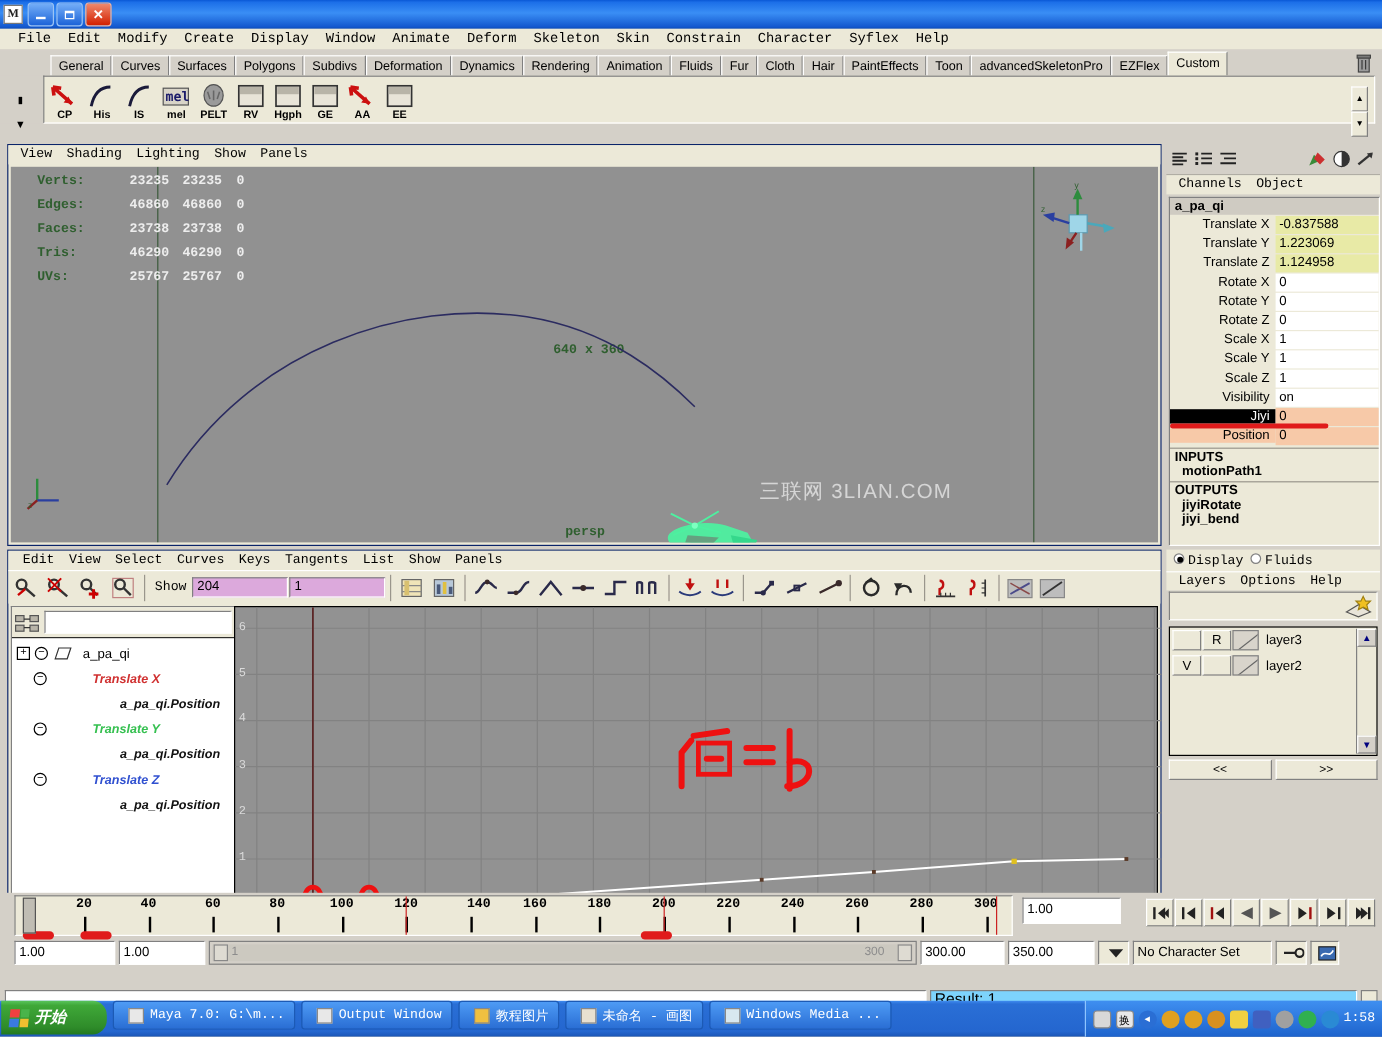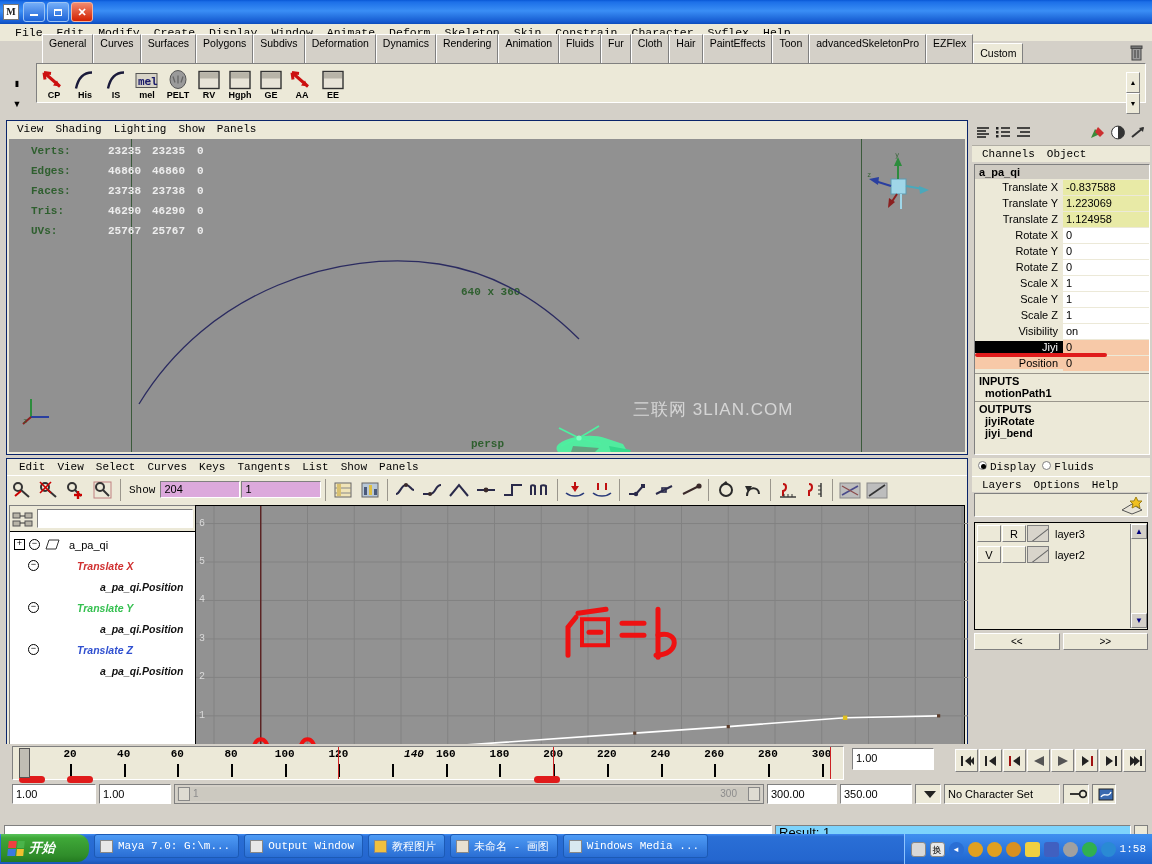--- a/index.html
+++ b/index.html
@@ -56,21 +56,21 @@
   .shelf-tabs {
     display:flex; align-items:flex-end;
     height:21px; padding-left:42px;
     background:#d4d0c8; position:relative;
   }
   .shelf-tab {
     font-size:10.5px; padding:2px 6px 2px 6px;
     background:#d4d0c8;
     border-left:1px solid #fff; border-top:1px solid #fff;
     border-right:1px solid #808080;
-    height:29px; line-height:13px; white-space:nowrap;
+    height:17px; line-height:13px; white-space:nowrap;
   }
   .shelf-tab.active {
     background:#ece9d8; height:20px; line-height:15px;
     border-top:1px solid #fff; border-right:1px solid #808080;
     font-weight:normal;
   }
   .trash-icon {
     position:absolute; right:9px; bottom:2px; width:13px;height:16px;
   }
   .shelf-body {
@@ -259,21 +259,21 @@
   .taskbar { position:absolute; left:0; bottom:0; right:0; height:30px;
              background:linear-gradient(to bottom,#3f8bf0 0%,#2a6fd6 9%,#2466cf 85%,#1b55b5 100%);
              display:flex; align-items:flex-start; }
   .start-btn { width:88px;height:28px;margin-left:1px;
                background:linear-gradient(to bottom,#59c35b 0%,#3fa838 14%,#2f8c2a 78%,#237a20 100%);
                border-top-right-radius:12px;border-bottom-right-radius:12px;
                display:flex;align-items:center;gap:5px;padding-left:7px;
                color:#fff;font-weight:bold;font-size:13px;font-style:italic;}
   .win-flag { width:16px;height:15px;display:grid;grid-template-columns:1fr 1fr;
               grid-template-rows:1fr 1fr;gap:1px;transform:skewX(-6deg);}
-  .tb-item { height:24px;margin-left:5px;padding:0 8px 0 5px;
+  .tb-item { height:24px;margin-left:5px;padding:0 8px 0 12px;
              background:linear-gradient(to bottom,#4e9bf5,#2a6ed4);
              border:1px solid #1c5ab5;border-radius:3px;color:#fff;font-size:11px;
              display:flex;align-items:center;gap:5px;white-space:nowrap;
              font-family:"Liberation Mono", monospace;}
   .tray { margin-left:auto;height:30px;display:flex;align-items:center;gap:4px;padding:0 6px;
           background:linear-gradient(to bottom,#3f8ff0,#1d63cd);border-left:1px solid #8ec4ff;}
   .tray-ico { width:15px;height:15px;border-radius:3px; }
   .tray-time { color:#fff;font-size:11px;font-family:"Liberation Mono", monospace; }
   .left-dots { position:absolute;left:1px;top:0;bottom:0;width:5px; }
 </style>
@@ -1006,21 +1006,21 @@
       <div class="ts-num" style="left: 110.684px;">40</div>
       <div class="ts-tick" style="left: 110.684px;"></div>
       <div class="ts-num" style="left: 164.368px;">60</div>
       <div class="ts-tick" style="left: 164.368px;"></div>
       <div class="ts-num" style="left: 218.053px;">80</div>
       <div class="ts-tick" style="left: 218.053px;"></div>
       <div class="ts-num" style="left: 271.737px;">100</div>
       <div class="ts-tick" style="left: 271.737px;"></div>
       <div class="ts-num" style="left: 325.421px;">120</div>
       <div class="ts-tick" style="left: 325.421px;"></div>
-      <div class="ts-num" style="left: 401px; font-style: italic;">140</div>
+      <div class="ts-num" style="left: 386px;">140</div>
       <div class="ts-tick" style="left: 379.105px;"></div>
       <div class="ts-num" style="left: 432.789px;">160</div>
       <div class="ts-tick" style="left: 432.789px;"></div>
       <div class="ts-num" style="left: 486.474px;">180</div>
       <div class="ts-tick" style="left: 486.474px;"></div>
       <div class="ts-num" style="left: 540.158px;">200</div>
       <div class="ts-tick" style="left: 540.158px;"></div>
       <div class="ts-num" style="left: 593.842px;">220</div>
       <div class="ts-tick" style="left: 593.842px;"></div>
       <div class="ts-num" style="left: 647.526px;">240</div>

